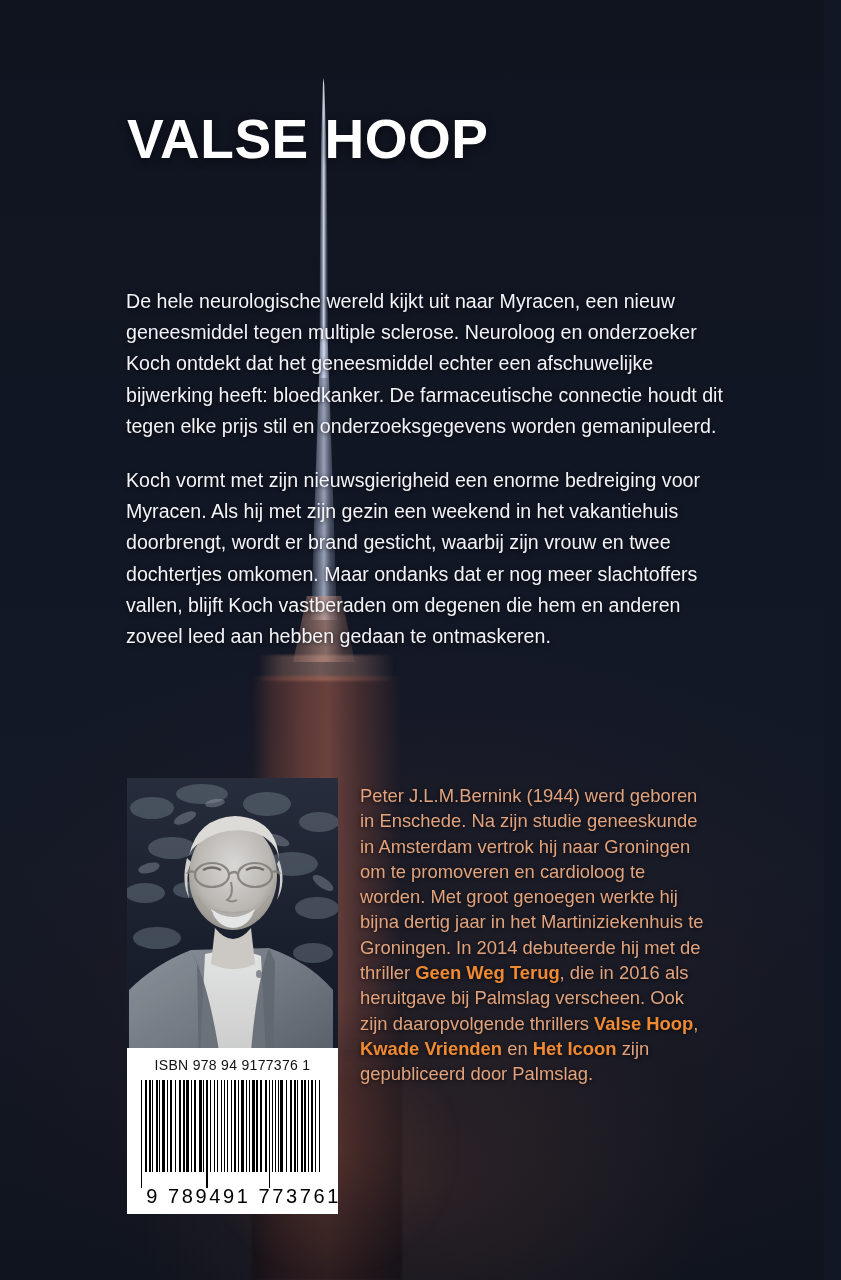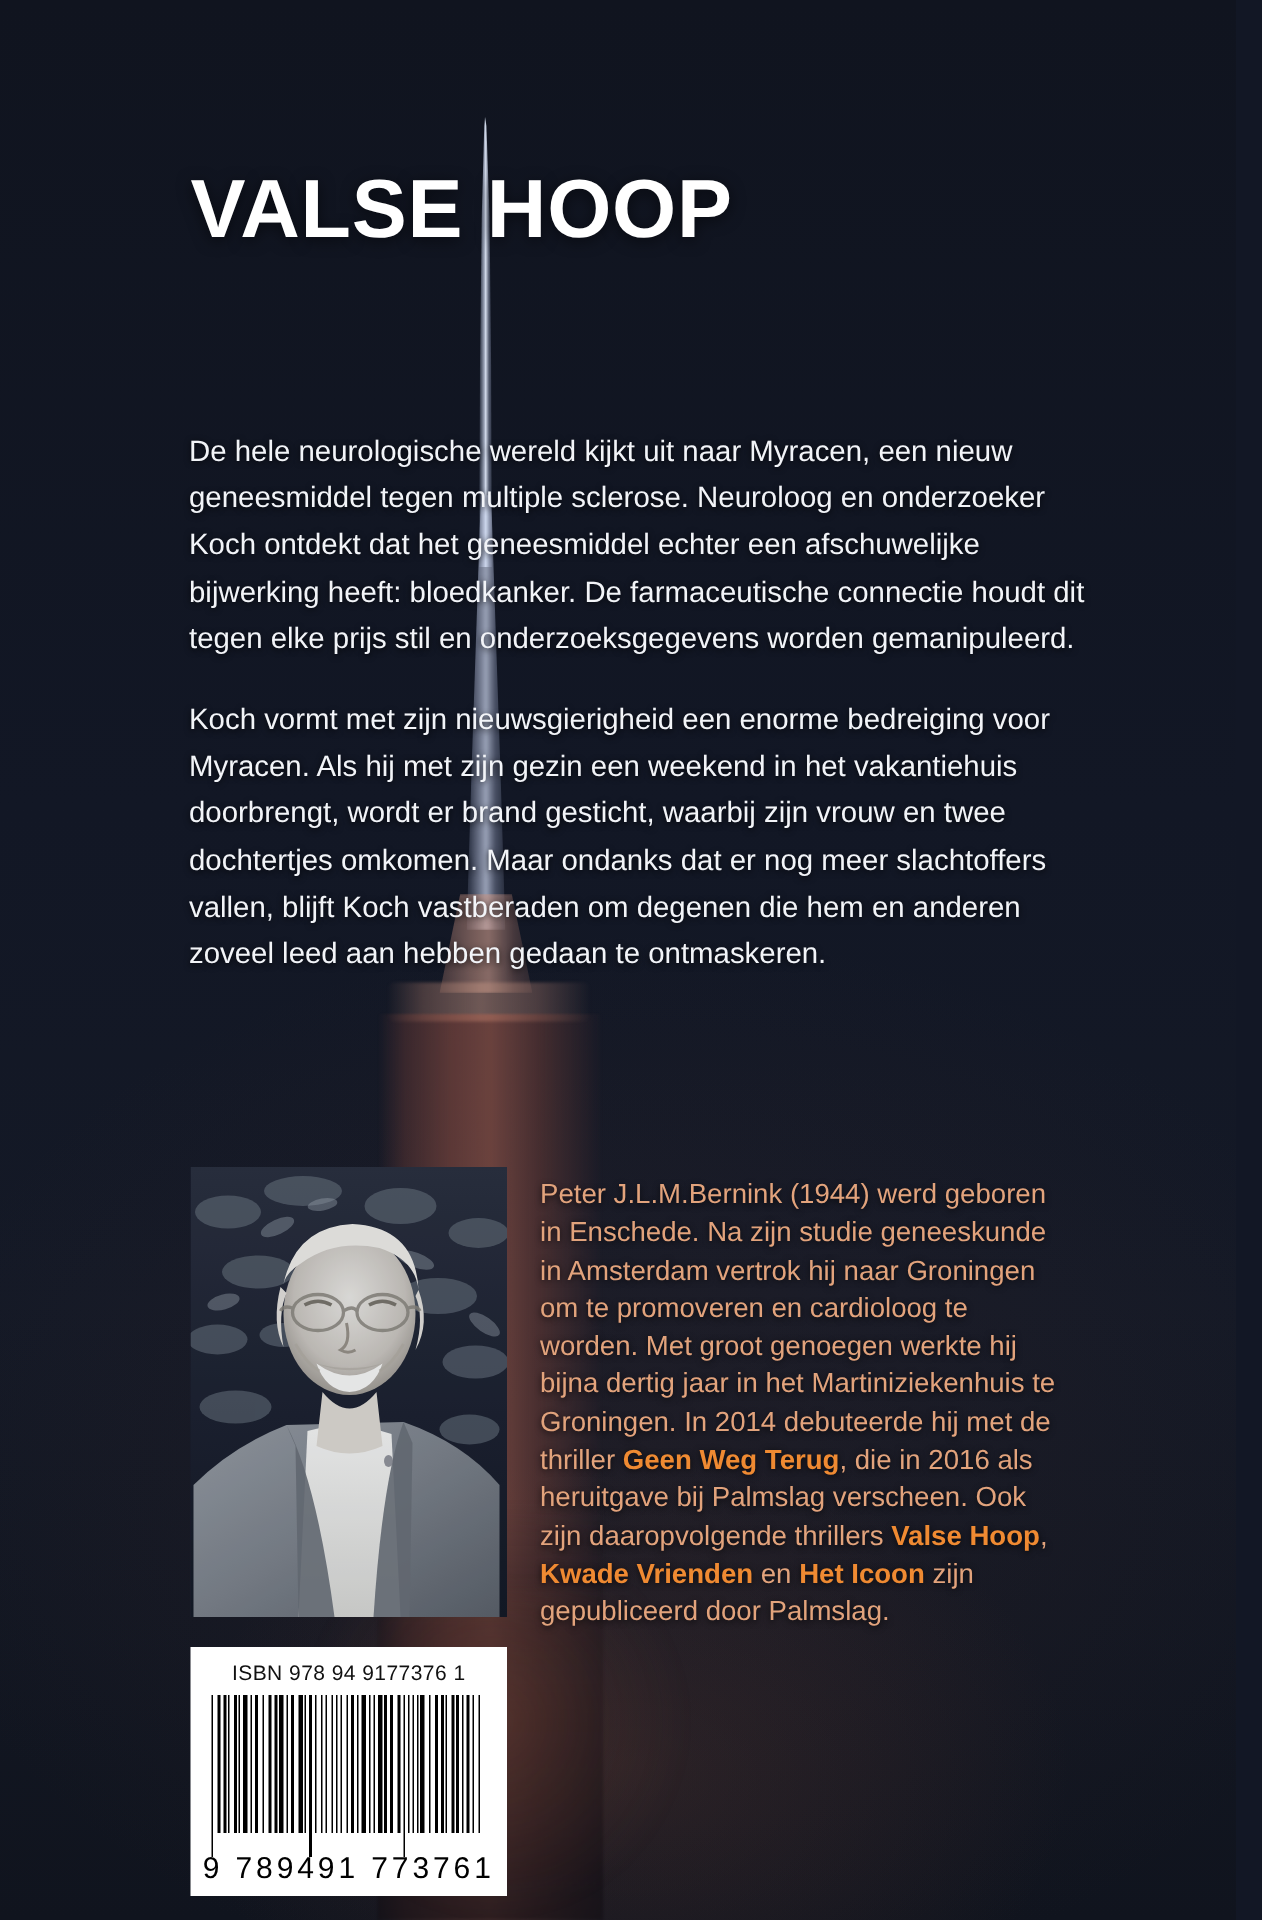--- a/index.html
+++ b/index.html
@@ -113,35 +113,36 @@
 
   
   .photo{
     position:absolute;left:127px;top:778px;width:211px;height:300px;
     overflow:hidden;background:#1a1f2e;
   }
   .photo svg{display:block;width:211px;height:300px;}
 
   
   .barcode-box{
-    position:absolute;left:127px;top:1098px;width:211px;height:166px;
+    position:absolute;left:127px;top:1048px;width:211px;height:166px;
     background:#ffffff;
   }
   .isbn-line{
     position:absolute;left:0;top:9px;width:211px;text-align:center;
     font-size:14px;color:#111;letter-spacing:.3px;
     font-family:"Liberation Sans",sans-serif;
   }
   .bars{position:absolute;left:14px;top:32px;width:183px;height:92px;}
   .bars i{position:absolute;top:0;background:#000;height:92px;}
   .bars i.tall{height:108px;}
   .ean{
     position:absolute;left:0;top:137px;width:211px;text-align:center;
     font-size:20px;color:#000;letter-spacing:2.6px;
     font-family:"Liberation Sans",sans-serif;
+    padding-left:11px;
   }
 
   
   .bio{
     position:absolute;left:360px;top:783px;width:348px;
     color:#e2a37c;font-size:18.4px;line-height:25.3px;
     text-shadow:0 1px 4px rgba(0,0,0,.7);
   }
   .bio b{color:#ef8a32;font-weight:700;}
 

